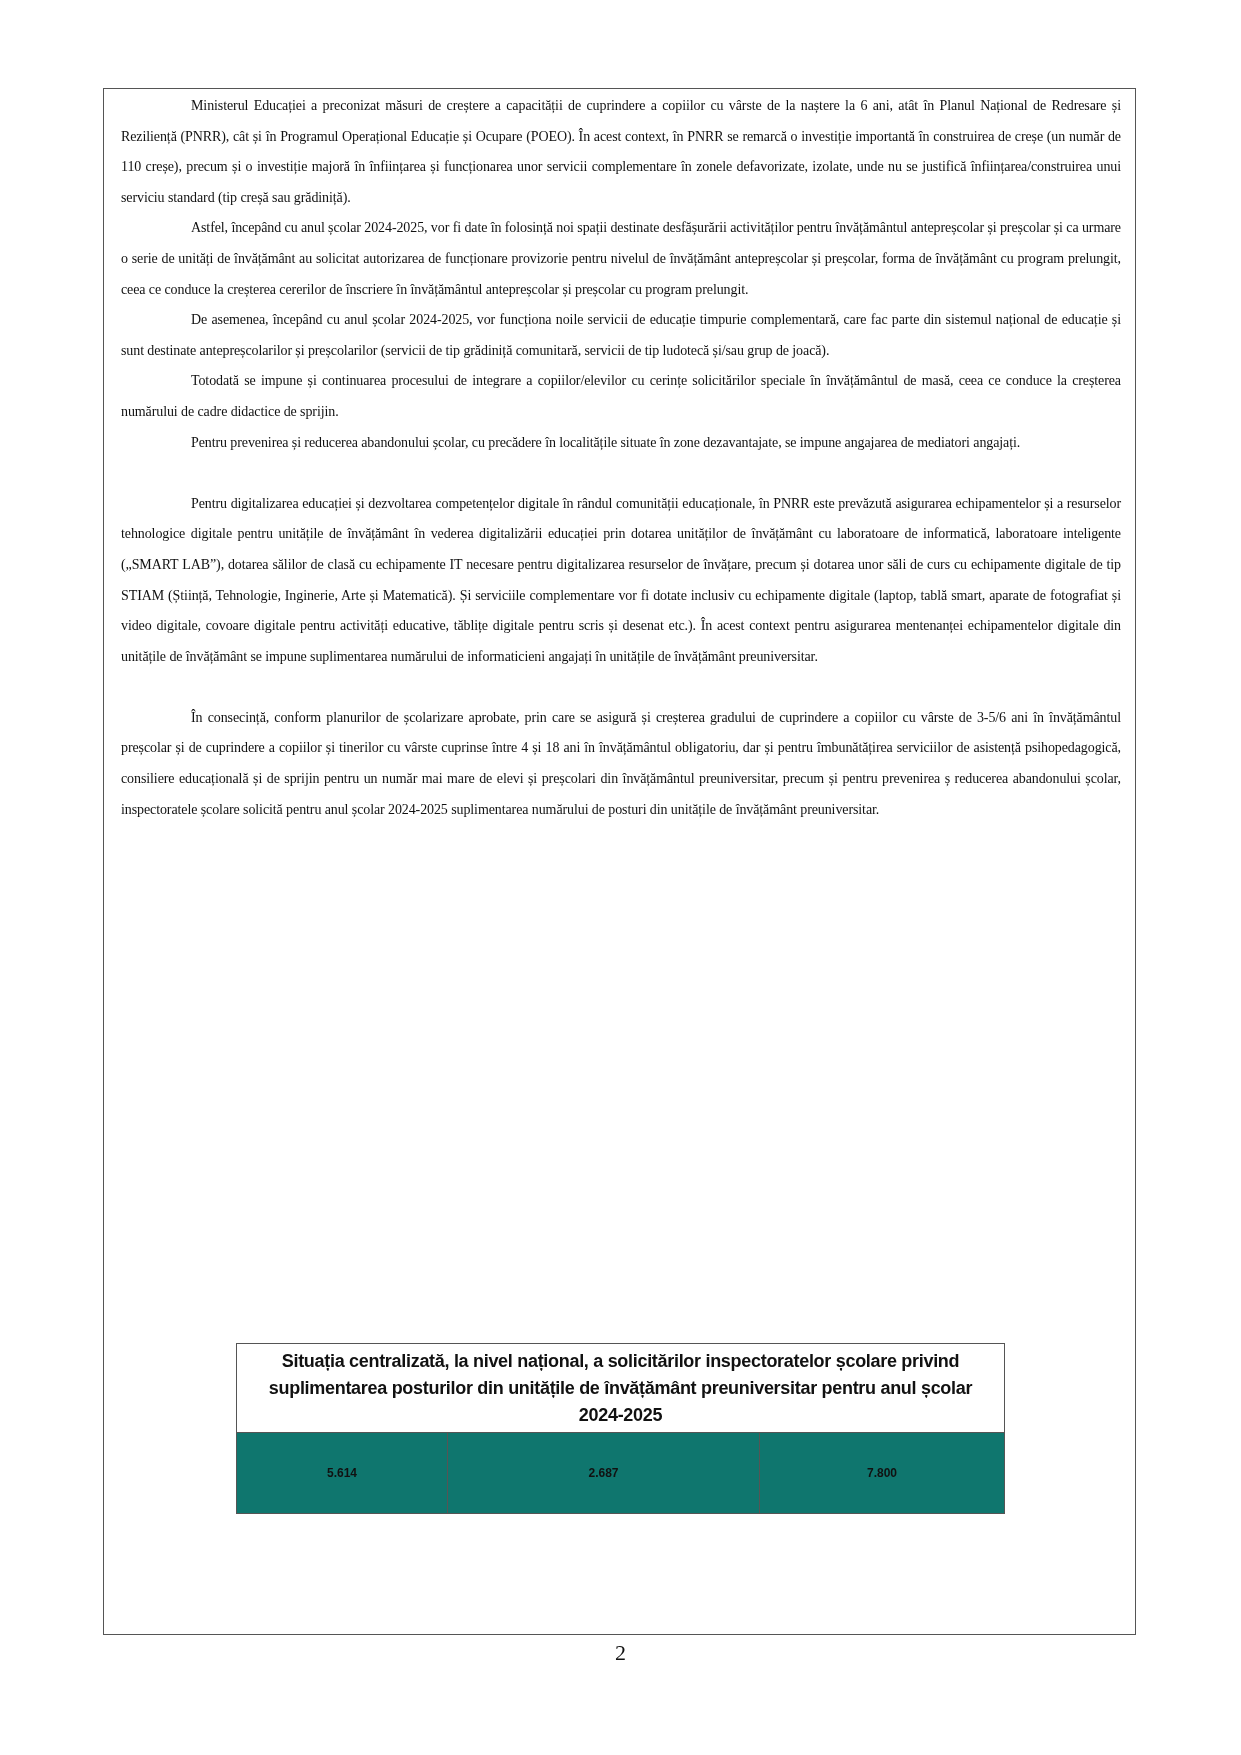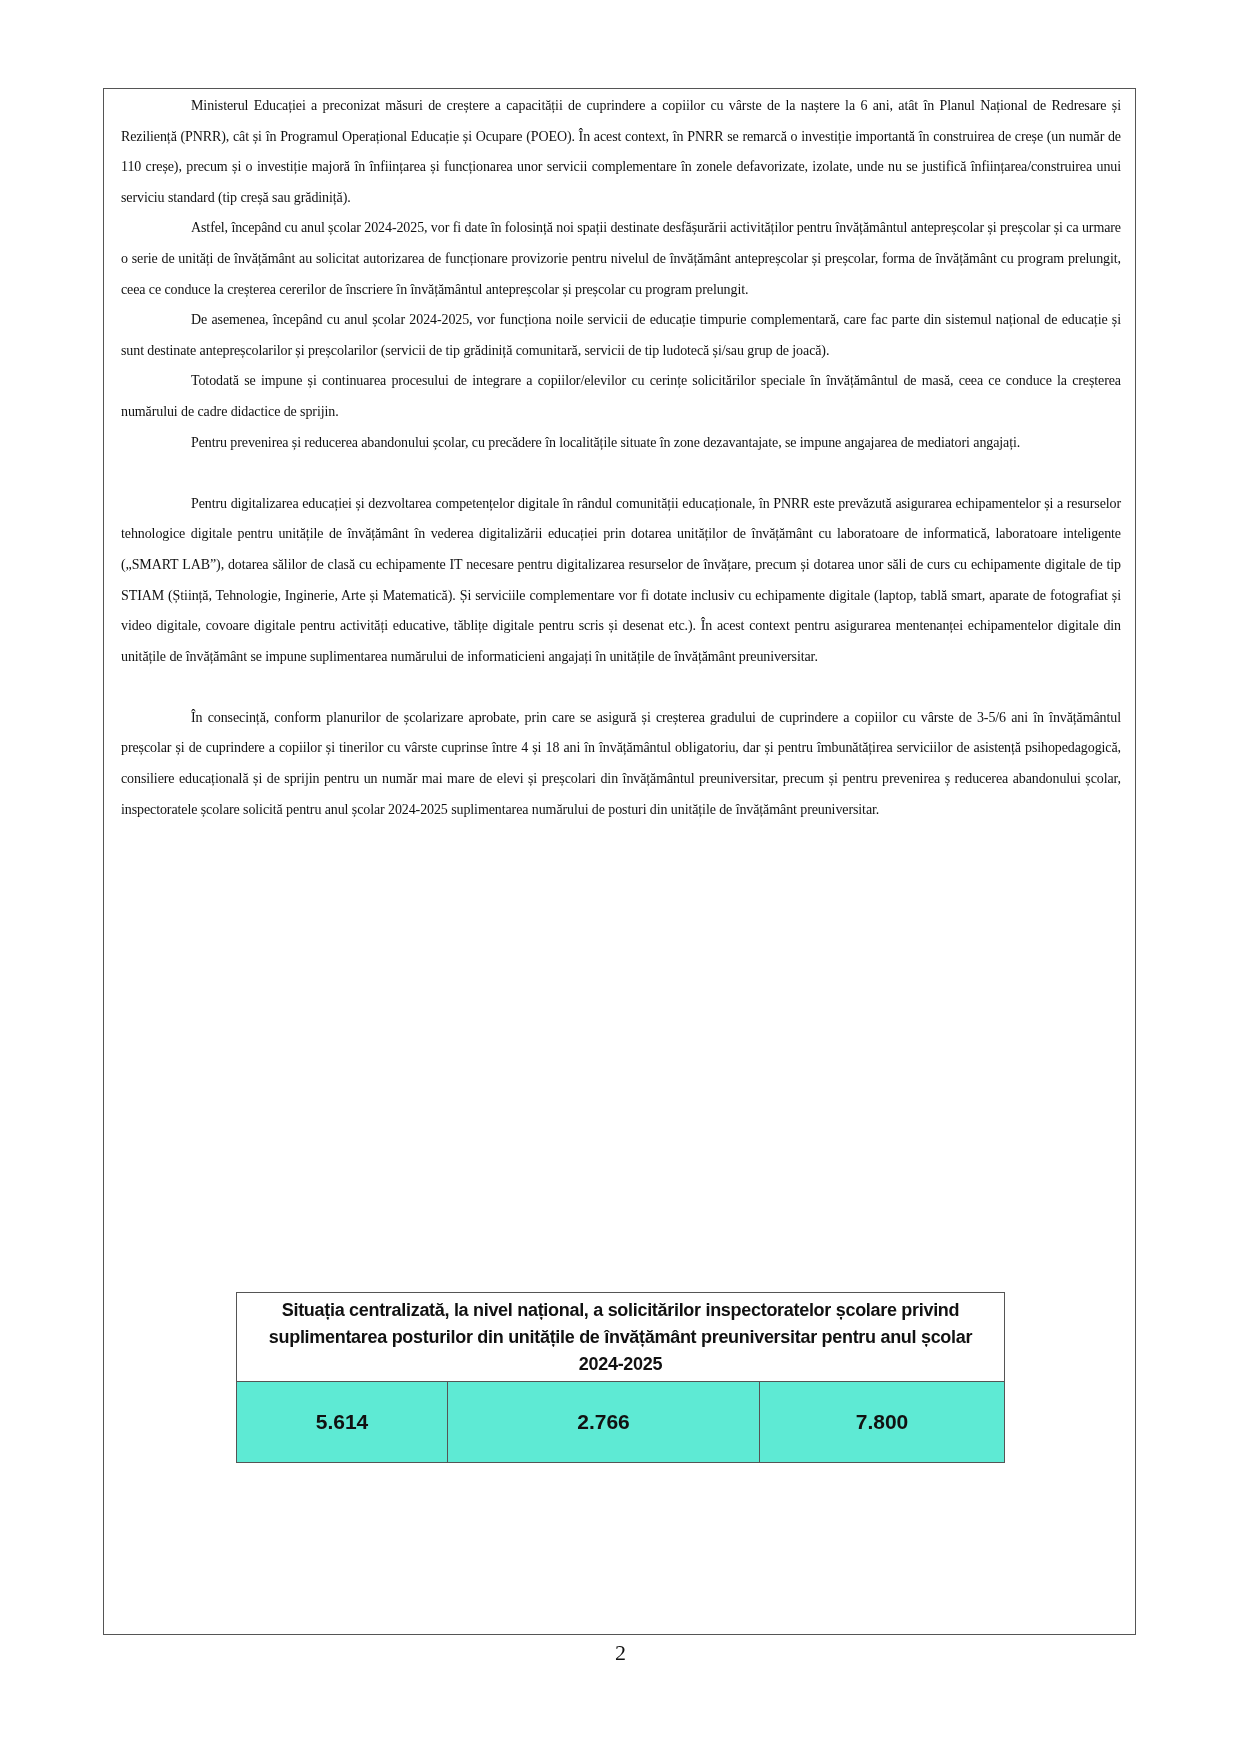--- a/index.html
+++ b/index.html
@@ -37,21 +37,21 @@
       text-align: justify;
       text-indent: 70px;
       letter-spacing: -0.1px;
     }
     .spacer {
       height: 30.6px;
     }
     .tbl {
       position: absolute;
       left: 236px;
-      top: 1292px;
+      top: 1343px;
       width: 768px;
       border-collapse: collapse;
       font-family: "Liberation Sans", "DejaVu Sans", sans-serif;
       font-weight: bold;
       color: #111111;
       table-layout: fixed;
       padding-left: 32px;
     }
     .tbl td {
       border: 1.5px solid #555555;
@@ -67,22 +67,22 @@
       background: #ffffff;
     }
     .tbl .head-cell {
       height: 92px;
       font-size: 20px;
       line-height: 29px;
       letter-spacing: -0.3px;
     }
     .tbl .val-cell {
       height: 80px;
-      font-size: 21px;
-      background: #5eead4;
+      font-size: 12px;
+      background: #0f766e;
       text-align: center;
     }
     .gray { background: #d9d9d9; }
     .white { background: #ffffff; }
     .page-number {
       position: absolute;
       left: 0;
       width: 1241px;
       top: 1640px;
       text-align: center;
@@ -112,19 +112,19 @@
     <col style="width:211px">
     <col style="width:312px">
     <col style="width:245px">
   </colgroup>
   <tbody>
       <tr>
     <td class="title-cell" colspan="3">Situația centralizată, la nivel național, a solicitărilor inspectoratelor școlare privind suplimentarea posturilor din unitățile de învățământ preuniversitar pentru anul școlar 2024-2025</td>
   </tr>
   <tr>
     <td class="val-cell">5.614</td>
-    <td class="val-cell">2.766</td>
+    <td class="val-cell">2.687</td>
     <td class="val-cell">7.800</td>
   </tr>
 </tbody>
   </table>
 
 <div class="page-number">2</div>
 
 </body></html>

